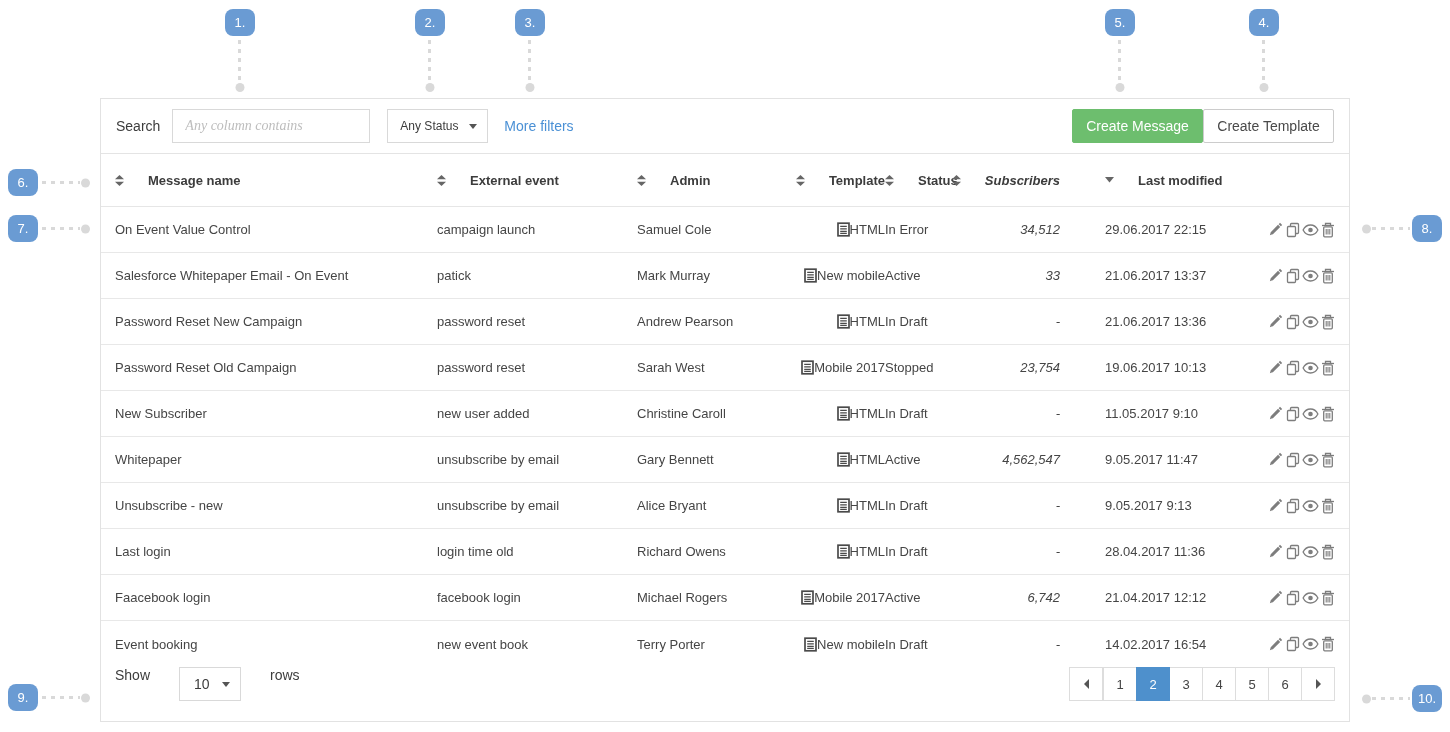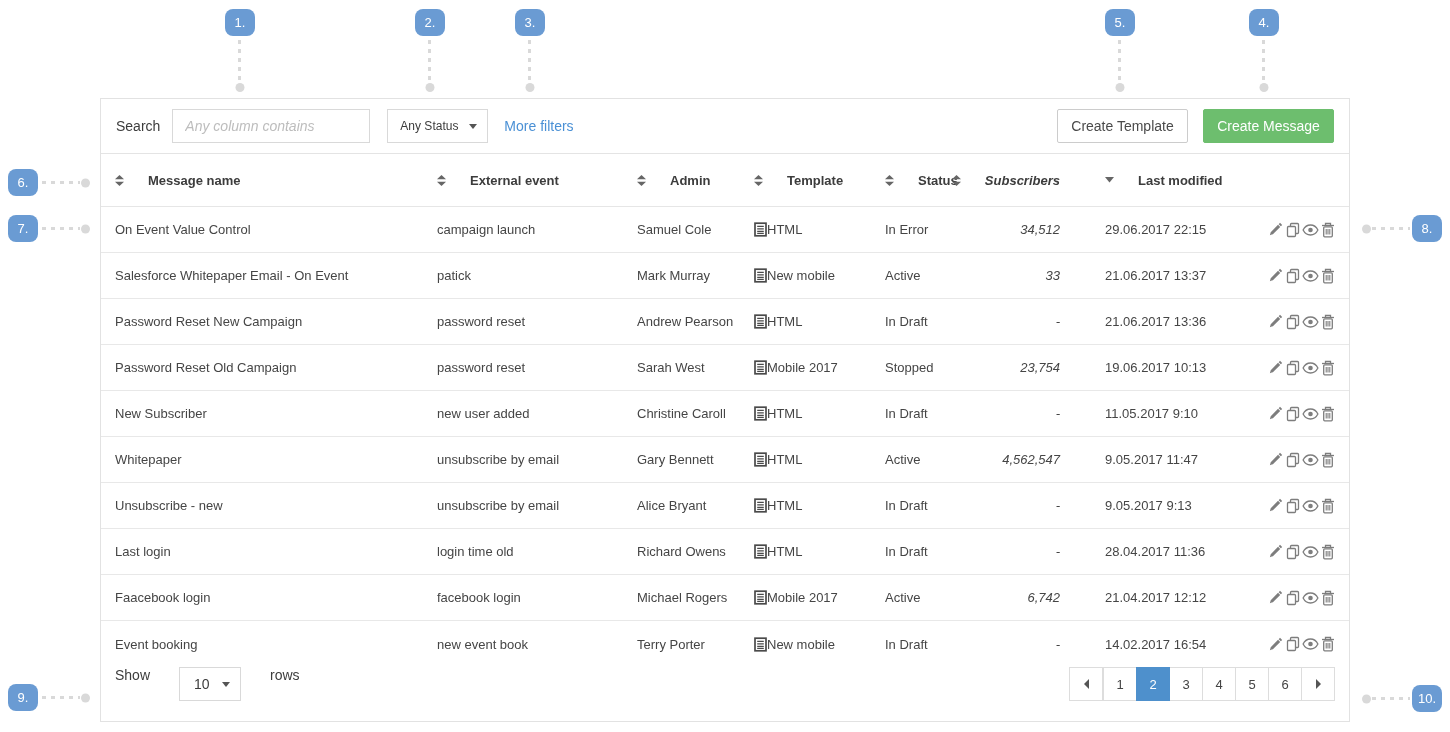--- a/index.html
+++ b/index.html
@@ -17,40 +17,40 @@
   *{margin:0;padding:0;box-sizing:border-box;}
   body{font-family:"Liberation Sans",sans-serif;background:#fff;}
   .stage{position:relative;width:1450px;height:732px;background:#fff;overflow:hidden;}
 
   
   .panel{position:absolute;left:100px;top:98px;width:1250px;height:624px;background:#fff;border:1px solid #E2E2E2;}
 
   
   .toolbar{height:55px;display:flex;align-items:center;border-bottom:1px solid #E4E4E4;padding:0 15px;}
   .lbl{font-size:14px;color:var(--txt-dark);}
-  .search-input{margin-left:12px;width:198px;height:34px;border:1px solid var(--border);padding:0 12px;font-size:14px;color:var(--txt);font-family:Liberation Sans, sans-serif;outline:none;}
+  .search-input{margin-left:12px;width:198px;height:34px;border:1px solid var(--border);padding:0 12px;font-size:14px;color:var(--txt);font-family:Liberation Serif, serif;outline:none;}
   .search-input::placeholder{font-style:italic;color:#BDBDBD;}
   .select{display:flex;align-items:center;justify-content:space-between;height:34px;border:1px solid var(--border);background:#fff;cursor:pointer;}
   .status-select{margin-left:17px;width:101px;padding:0 10px 0 12px;font-size:12px;color:var(--txt-dark);}
   .caret{width:0;height:0;border-left:4px solid transparent;border-right:4px solid transparent;border-top:5px solid #555;}
   .link{margin-left:16px;font-size:14px;color:var(--link-blue);cursor:pointer;}
   .toolbar .spring{flex:1;}
   .btn{height:34px;width:131px;font-size:14px;border-radius:2px;display:flex;align-items:center;justify-content:center;cursor:pointer;font-family:"Liberation Sans",sans-serif;}
   .btn-outline{background:#fff;border:1px solid #CCC;color:#4A4A4A;}
   .btn-green{margin-left:15px;background:var(--btn-green);border:1px solid var(--btn-green);color:#fff;}
 
   
   .thead{height:53px;display:flex;align-items:center;padding:0 14px;border-bottom:1px solid #E6E6E6;}
   .th{display:flex;align-items:center;gap:24px;font-size:13px;font-weight:bold;color:var(--txt-dark);cursor:pointer;}
   .trow{height:46px;display:flex;align-items:center;padding:0 14px;border-bottom:1px solid var(--line);font-size:13px;color:var(--txt);background:#fff;}
   .trow:last-child{border-bottom:none;}
   .c0{width:322px;}
   .c1{width:200px;}
   .c2{width:117px;}
-  .c3{width:131px;display:flex;align-items:center;}
+  .c3{width:131px;display:flex;align-items:center;justify-content:flex-end;}
   .c4{width:90px;}
   .c5{width:85px;justify-content:flex-end;text-align:right;font-style:italic;}
   .th.c5{display:flex;}
   .c6{width:190px;padding-left:45px;}
   .actions{flex:1;display:flex;align-items:center;justify-content:space-between;padding-left:18px;}
   .act{display:flex;align-items:center;cursor:pointer;}
   .sort-ico{display:flex;flex-direction:column;gap:2px;}
   .tpl-icon{display:flex;}
 
   
@@ -112,22 +112,22 @@
 
     <div class="toolbar">
       <span class="lbl">Search</span>
       <input class="search-input" type="text" placeholder="Any column contains" style="">
       <div class="select status-select">
         <span>Any Status</span>
         <span class="caret"></span>
       </div>
       <span class="link">More filters</span>
       <div class="spring"></div>
+      <button class="btn btn-green">Create Message</button>
       <button class="btn btn-outline">Create Template</button>
-      <button class="btn btn-green">Create Message</button>
     </div>
 
     <div class="thead">
       <div class="th c0">
         <span class="sort-ico">
           <svg width="9" height="11" viewBox="0 0 9 11">
               <path d="M4.5 0L9 4.2H0z" fill="#666"></path>
               <path d="M4.5 11L0 6.8h9z" fill="#666"></path>
             </svg>
         </span>

